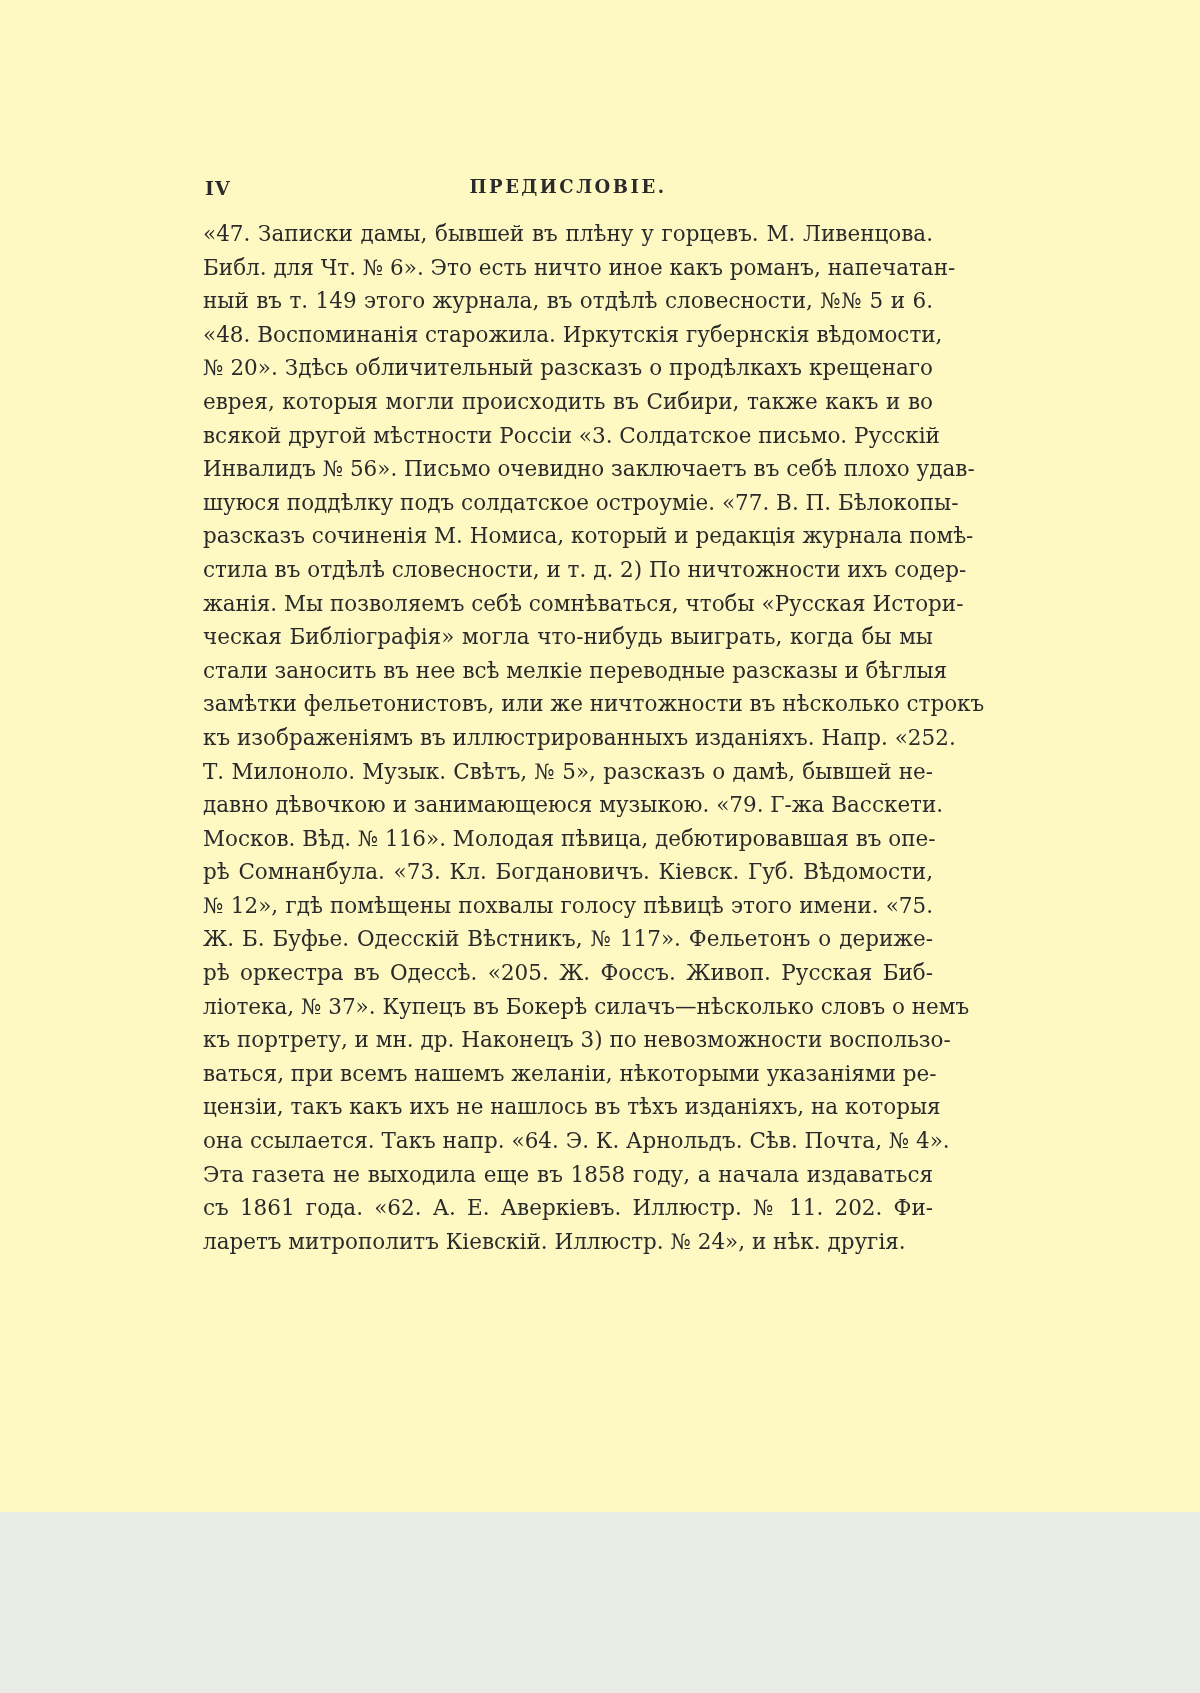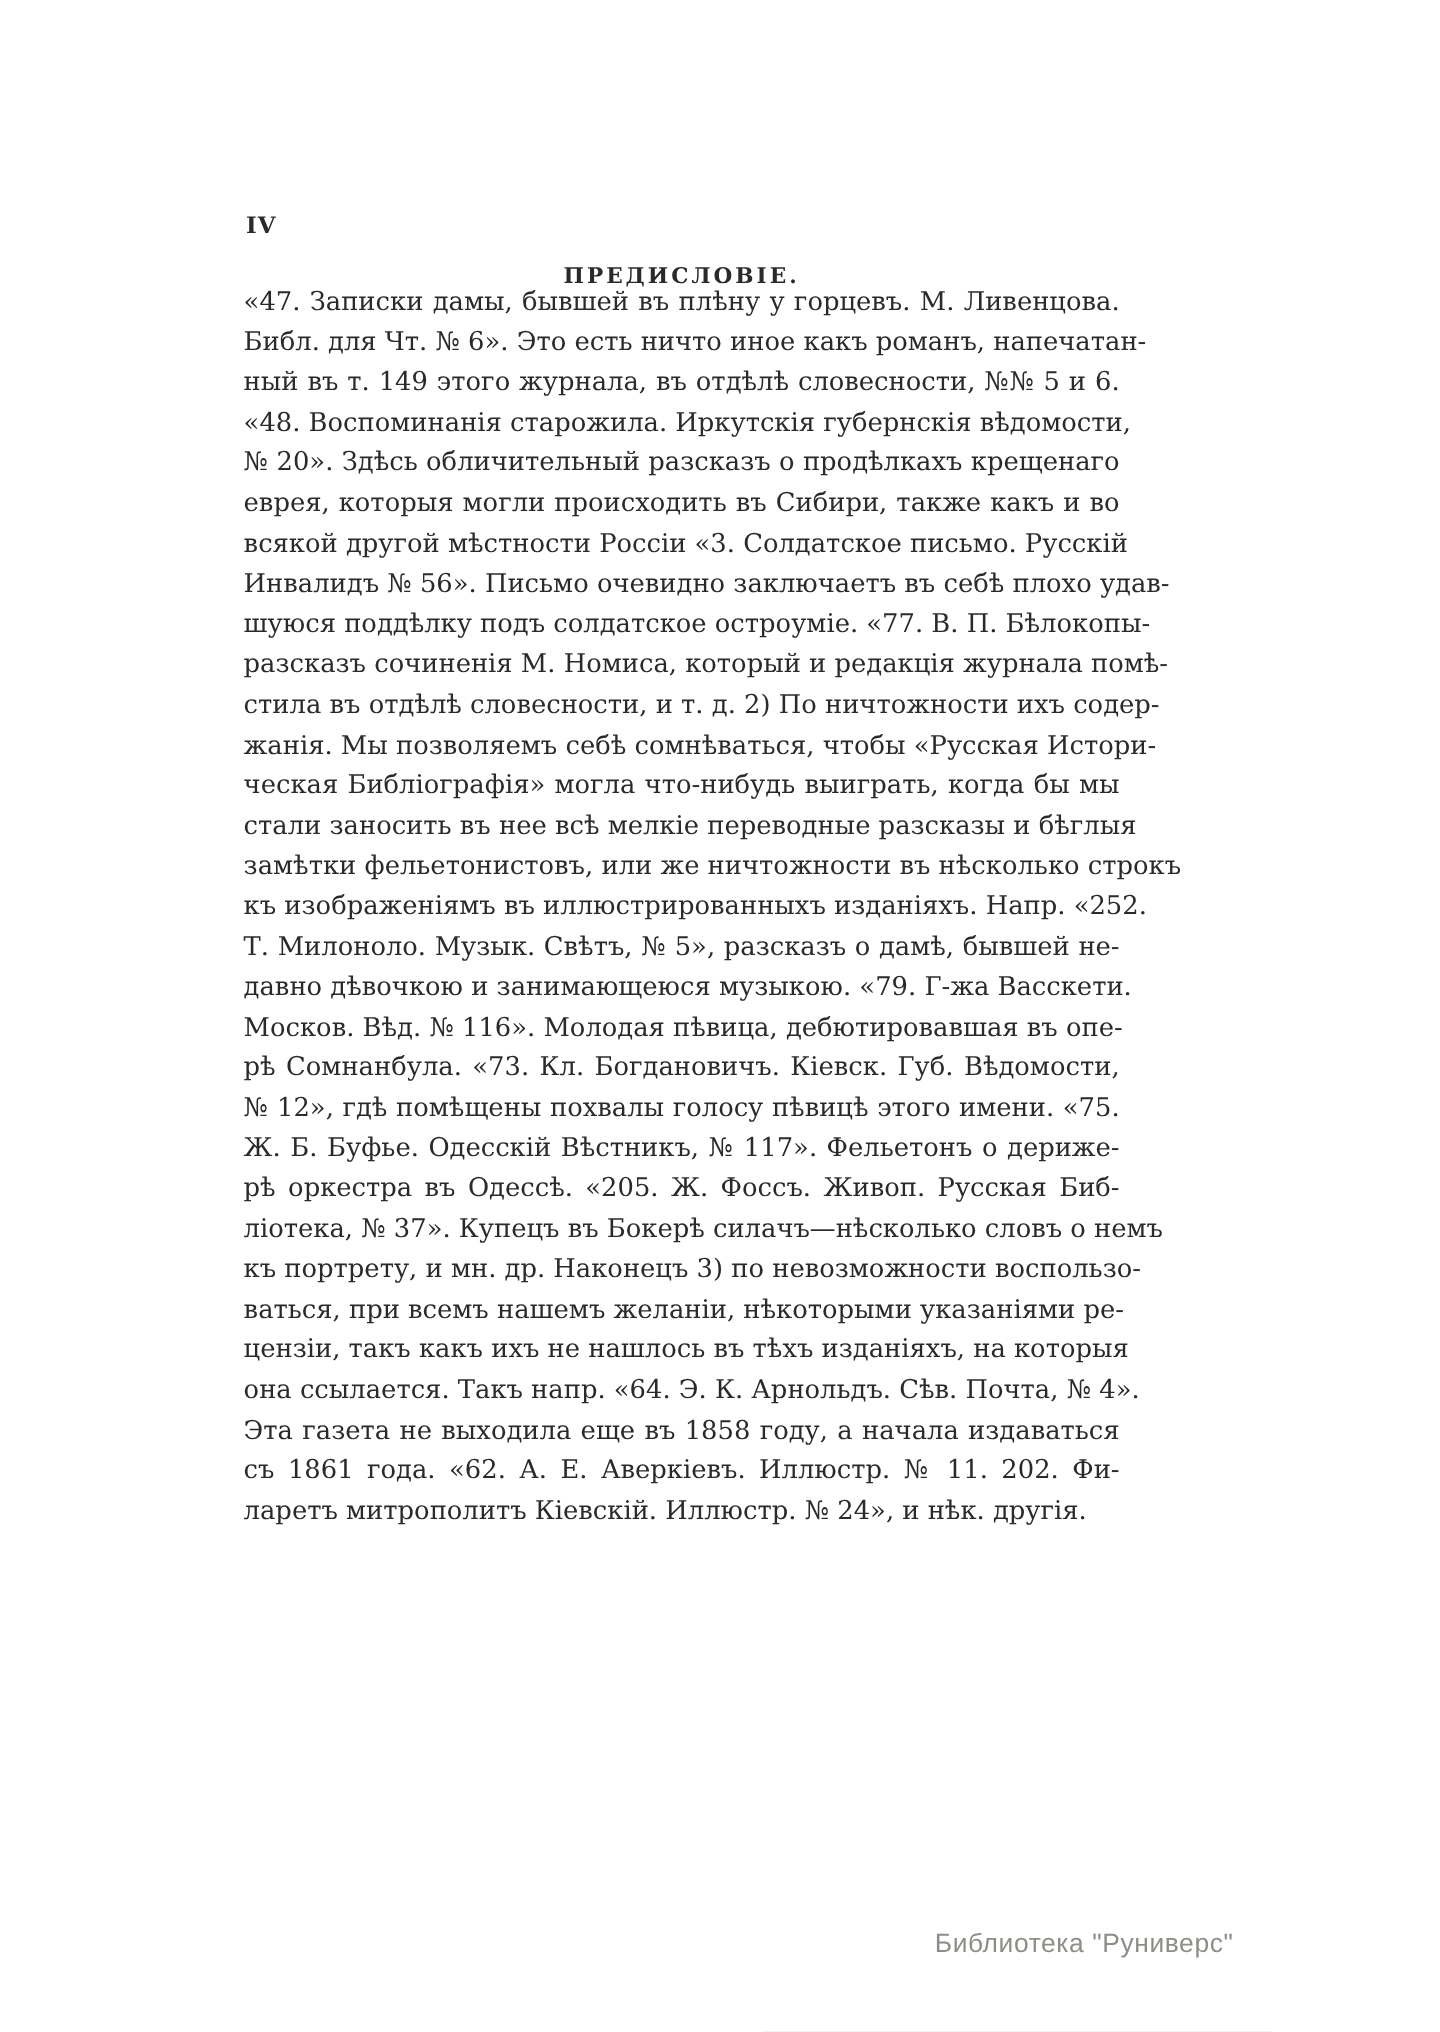--- a/index.html
+++ b/index.html
@@ -1,21 +1,21 @@
 <!DOCTYPE html>
 <html><head>
 <meta charset="utf-8">
 <style>
   * { margin: 0; padding: 0; box-sizing: border-box; }
   html, body { width: 1200px; background: #e9ece4; }
   .page {
     position: relative;
     width: 1200px;
-    height: 1693px;
-    background: #ffffff;
+    height: 1512px;
+    background: #fef9c3;
     font-family: "DejaVu Serif", serif;
     color: #2a2a2a;
     overflow: hidden;
   }
   .header {
     position: absolute;
     left: 203px;
     top: 176px;
     width: 730px;
     height: 28px;
@@ -27,26 +27,25 @@
     font-size: 19px;
     font-weight: bold;
     letter-spacing: 1px;
   }
   .header-title {
     display: block;
     text-align: center;
     font-size: 18px;
     font-weight: bold;
     letter-spacing: 2.5px;
-    margin-top: 44px;
   }
   .body-text {
     position: absolute;
     left: 203px;
-    top: 235px;
+    top: 217px;
     width: 730px;
     font-size: 21.5px;
   }
   .line {
     line-height: 33.6px;
     height: 33.6px;
     text-align: justify;
     text-align-last: justify;
     white-space: nowrap;
     overflow: visible;

